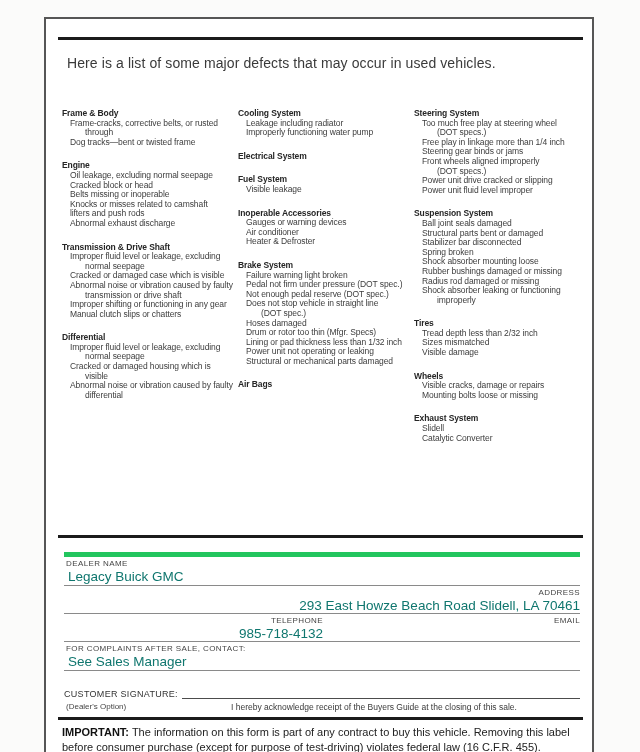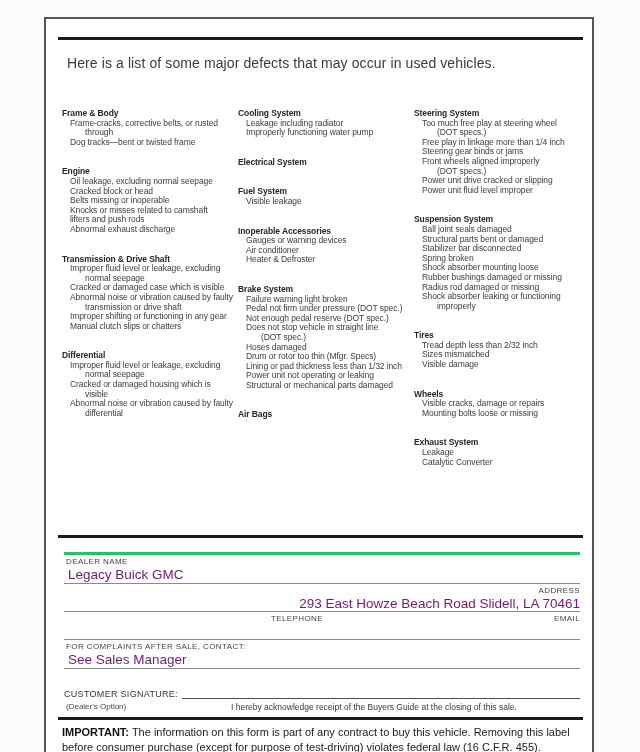--- a/index.html
+++ b/index.html
@@ -19,34 +19,34 @@
   .rule-mid{top:516px;}
   .rule-bot{top:698px;}
   .intro{
     position:absolute;left:21px;top:36px;font-size:14px;color:#3a3a3a;
     letter-spacing:.1px;
   }
   
   .columns{position:absolute;left:16px;top:83px;width:527px;height:300px;}
   .dcol{position:absolute;top:0;width:174px;font-size:8.5px;letter-spacing:-.1px;}
   .dcol1{left:0;} .dcol2{left:176px;} .dcol3{left:352px;}
-  .sec-title{font-weight:bold;color:#262626;line-height:9.6px;margin-top:20px;}
+  .sec-title{font-weight:bold;color:#262626;line-height:9.6px;margin-top:14px;}
   .dcol > .sec-title:first-child{margin-top:7px;}
   .sec-items{padding-left:8px;color:#3d3d3d;}
   .item{line-height:9.6px;padding-left:15px;text-indent:-15px;white-space:pre-line;}
   
   .form-fields{
     position:absolute;left:18px;top:533px;width:516px;
-    border-top:3px solid #22c55e;
+    border-top:5px solid #22c55e;
   }
   .f-row{border-bottom:1px solid #8a8a8a;height:29px;box-sizing:border-box;
     padding:2px 0 0 2px;}
   .f-row.h28{height:28px;text-align:right;}
   .f-lbl{font-size:8px;color:#454545;letter-spacing:.4px;line-height:9px;}
-  .f-val{font-size:13.5px;color:#701a75;line-height:15px;padding:1px 0 0 2px;
+  .f-val{font-size:13.5px;color:#0f766e;line-height:15px;padding:1px 0 0 2px;
     white-space:nowrap;}
   .f-split{display:flex;}
   .f-split .half{width:50%;}
   
   .sig-row{position:absolute;left:18px;top:668px;width:516px;display:flex;
     align-items:flex-end;}
   .sig-lbl{font-size:9px;color:#333;letter-spacing:.3px;white-space:nowrap;}
   .sig-line{flex:1;border-bottom:1px solid #4c4c4c;height:11px;margin-left:4px;}
   .sig-sub{position:absolute;left:18px;top:683px;width:516px;height:12px;}
   .sig-opt{position:absolute;left:2px;top:0;font-size:8px;color:#454545;}
@@ -167,40 +167,41 @@
           <div class="item">Sizes mismatched</div>
           <div class="item">Visible damage</div>
         </div>
         <div class="sec-title">Wheels</div>
         <div class="sec-items">
           <div class="item">Visible cracks, damage or repairs</div>
           <div class="item">Mounting bolts loose or missing</div>
         </div>
         <div class="sec-title">Exhaust System</div>
         <div class="sec-items">
-          <div class="item">Leakage</div>
+          <div class="item">Slidell</div>
           <div class="item">Catalytic Converter</div>
         </div>
       </div>
     </div>
 
   <div class="rule rule-mid"></div>
 
   <div class="form-fields">
     <div class="f-row">
       <div class="f-lbl">DEALER NAME</div>
       <div class="f-val">Legacy Buick GMC</div>
     </div>
     <div class="f-row h28">
       <div class="f-lbl">ADDRESS</div>
       <div class="f-val">293 East Howze Beach Road Slidell, LA 70461</div>
     </div>
     <div class="f-row h28 f-split">
       <div class="half">
         <div class="f-lbl">TELEPHONE</div>
+        <div class="f-val">985-718-4132</div>
       </div>
       <div class="half">
         <div class="f-lbl">EMAIL</div>
         <div class="f-val"></div>
       </div>
     </div>
     <div class="f-row">
       <div class="f-lbl">FOR COMPLAINTS AFTER SALE, CONTACT:</div>
       <div class="f-val">See Sales Manager</div>
     </div>

